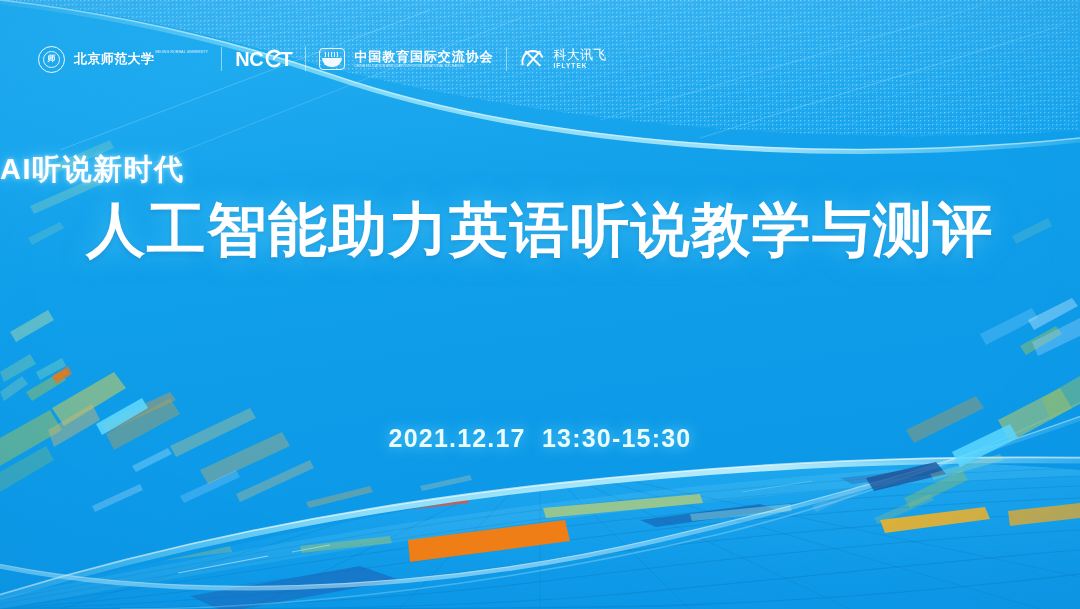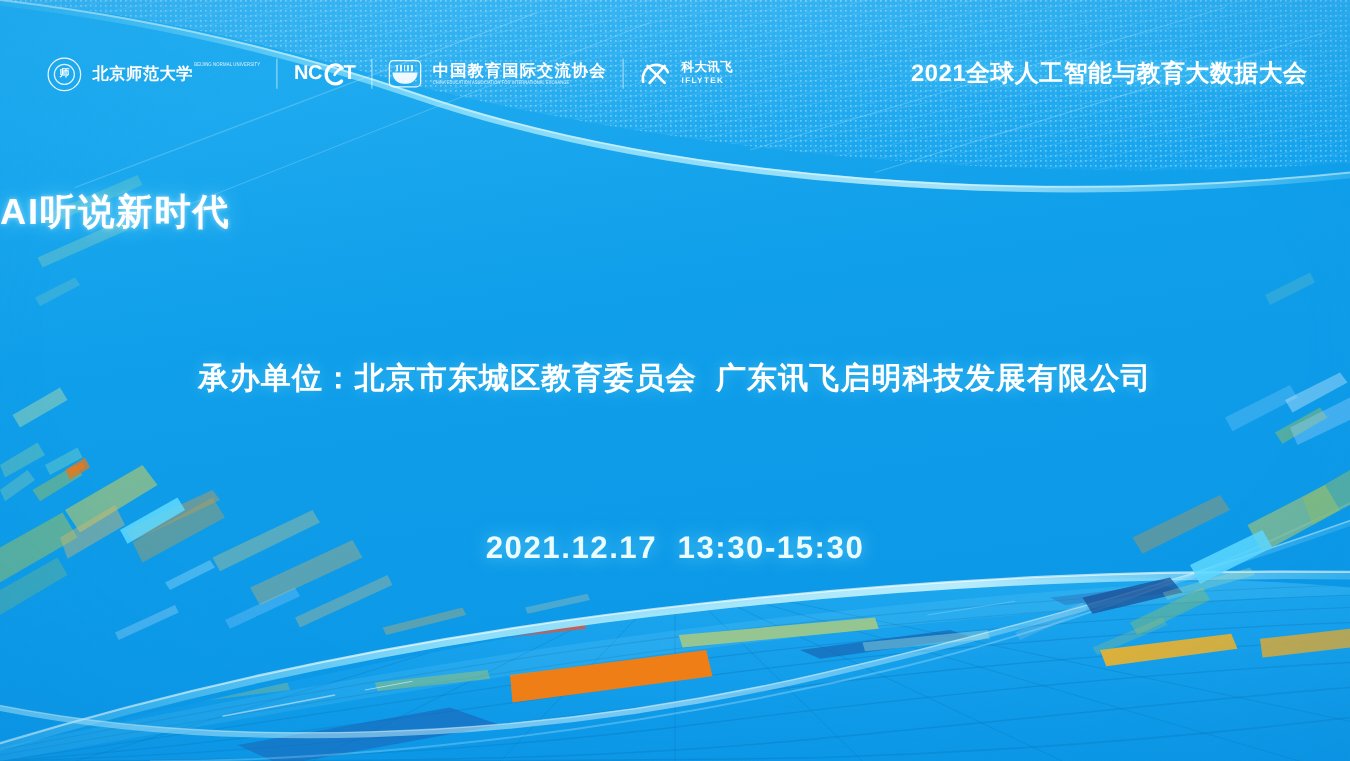--- a/index.html
+++ b/index.html
@@ -46,21 +46,21 @@
     width:17px; height:17px; border-radius:50%;
     border:1px solid rgba(255,255,255,.85);
     display:flex; align-items:center; justify-content:center;
     font-size:8px; color:#fff; font-weight:bold; line-height:1;
   }
 
   .bnu-text { display:flex; flex-direction:row; gap:1px; }
   .bnu-cn { font-size:13px; color:#fff; font-weight:bold; letter-spacing:.4px; line-height:1.05; white-space:nowrap; }
   .bnu-en { font-size:3.4px; color:rgba(255,255,255,.88); letter-spacing:.12px; line-height:1.1; white-space:nowrap; transform:scaleY(1.25); transform-origin:left center; }
 
-  .ncct { display:flex; align-items:center; font-size:16px; font-weight:bold; color:#fff; letter-spacing:-.3px; line-height:1; }
+  .ncct { display:flex; align-items:flex-start; font-size:20px; font-weight:bold; color:#fff; letter-spacing:-.3px; line-height:1; }
   .ncct .cc {
     display:inline-block; position:relative;
     width:19px; height:19px; margin:0 -1px;
   }
   .ncct .cc svg { display:block; }
 
   .cafe-emblem {
     width:26px; height:22px; border-radius:4px;
     border:1.3px solid rgba(255,255,255,.9);
     display:flex; align-items:flex-end; justify-content:center;
@@ -74,21 +74,21 @@
   }
   .cafe-emblem .spark { position:absolute; top:3px; width:14px; height:5px;
     background:repeating-linear-gradient(90deg, rgba(255,255,255,.85) 0 1.4px, transparent 1.4px 3px); }
 
   .cafe-text { display:flex; flex-direction:column; gap:1px; }
   .cafe-cn { font-size:13px; color:#fff; font-weight:bold; letter-spacing:.9px; line-height:1.05; white-space:nowrap; }
   .cafe-en { font-size:3.2px; color:rgba(255,255,255,.85); letter-spacing:.1px; line-height:1.1; white-space:nowrap; transform:scaleY(1.25); transform-origin:left center; }
 
   .ifly-mark { width:24px; height:21px; flex:0 0 auto; }
   .ifly-text { display:flex; flex-direction:column; gap:0px; }
-  .ifly-cn { font-size:10px; color:#fff; font-weight:bold; letter-spacing:.3px; line-height:1.08; white-space:nowrap; }
+  .ifly-cn { font-size:13px; color:#fff; font-weight:normal; letter-spacing:.3px; line-height:1.08; white-space:nowrap; }
   .ifly-en { font-size:6.5px; color:rgba(255,255,255,.92); letter-spacing:1.1px; font-weight:bold; line-height:1.1; white-space:nowrap; }
 
   .conf-name {
     font-size:19px; font-weight:bold; color:#ffffff;
     letter-spacing:.5px; white-space:nowrap;
     text-shadow:0 0 12px rgba(120,230,255,.55);
   }
 
   
   .main { position:absolute; top:0; left:0; right:0; bottom:0; z-index:25; pointer-events:none; }
@@ -413,31 +413,28 @@
           <path d="M23 4 L9 20" stroke="#ffffff" stroke-width="2.4" stroke-linecap="round"></path>
         </svg>
         <div class="ifly-text">
           <div class="ifly-cn">科大讯飞</div>
           <div class="ifly-en">IFLYTEK</div>
         </div>
       </div>
 
     </div>
 
-    <div class="conf-name">2021全球人工智能与教育大数据大会</div>
   </div>
 
   <div class="main">
 
     <div class="subtitle">AI听说新时代</div>
 
-
-    <div class="organizer">
-      <span class="lbl">承办单位：</span><span>北京市东城区教育委员会</span><span>&nbsp;&nbsp;</span><span>广东讯飞启明科技发展有限公司</span>
-    </div>
+    <div class="headline">人工智能助力英语听说教学与测评</div>
+
 
     <div class="datetime">
       <span>2021.12.17</span><span>&nbsp;&nbsp;</span><span>13:30-15:30</span>
     </div>
 
   </div>
 
 </div>
 
 </body></html>

